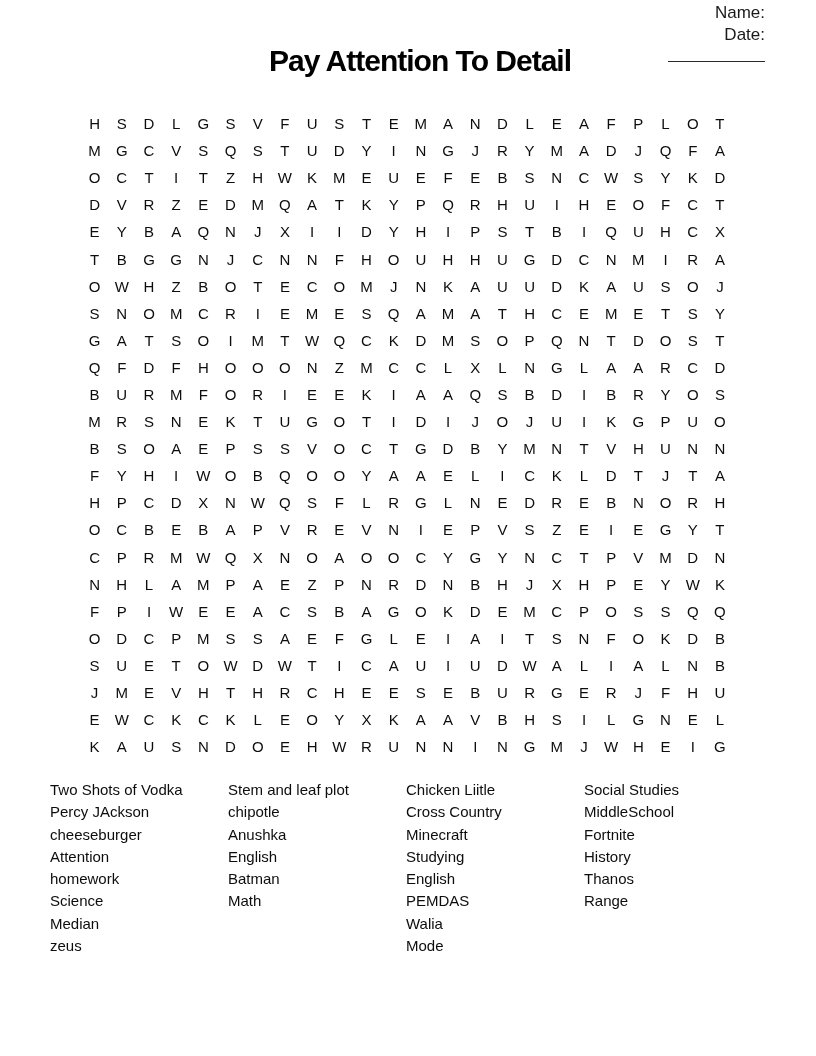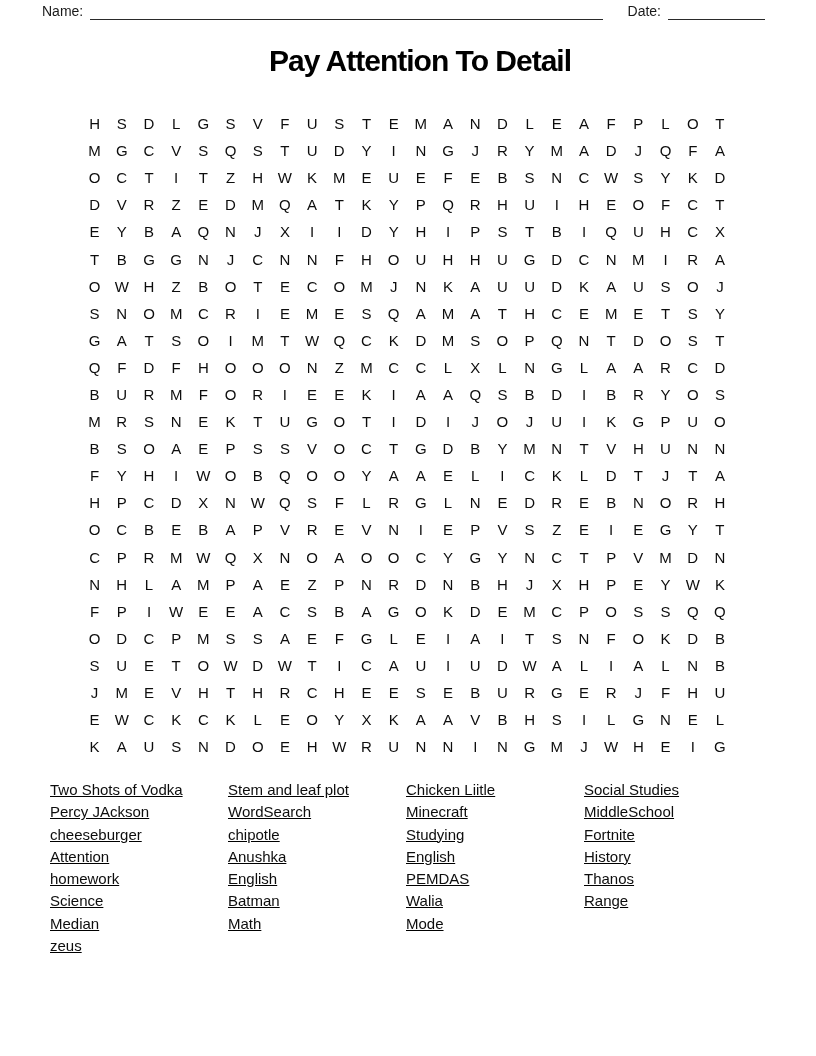--- a/index.html
+++ b/index.html
@@ -22,22 +22,23 @@
     background: #ffffff;
   }
   
   .header-row {
     position: absolute;
     left: 42px;
     top: 3px;
     right: 51px;
     display: flex;
     align-items: flex-end;
-    font-size: 14px;
+    font-size: 17px;
     color: #1a1a1a;
+    flex-direction: column;
   }
   .header-label {
     padding-bottom: 1px;
     white-space: nowrap;
   }
   .blank-line {
     border-bottom: 1.5px solid #2a2a2a;
     height: 15px;
   }
   .name-blank {
@@ -82,21 +83,20 @@
   }
   
   .words {
     position: absolute;
     left: 50px;
     top: 779px;
     display: flex;
   }
   .word-col {
     width: 178px;
-    text-decoration: underline;
   }
   .word {
     font-size: 15px;
     line-height: 22.3px;
     color: #0d0d0d;
     white-space: nowrap;
   }
 </style>
 </head>
 <body>
@@ -697,29 +697,29 @@
         <div class="word">Percy JAckson</div>
         <div class="word">cheeseburger</div>
         <div class="word">Attention</div>
         <div class="word">homework</div>
         <div class="word">Science</div>
         <div class="word">Median</div>
         <div class="word">zeus</div>
       </div>
       <div class="word-col">
         <div class="word">Stem and leaf plot</div>
-        <div class="word">WordSearch</div>
         <div class="word">chipotle</div>
         <div class="word">Anushka</div>
         <div class="word">English</div>
         <div class="word">Batman</div>
         <div class="word">Math</div>
       </div>
       <div class="word-col">
         <div class="word">Chicken Liitle</div>
+        <div class="word">Cross Country</div>
         <div class="word">Minecraft</div>
         <div class="word">Studying</div>
         <div class="word">English</div>
         <div class="word">PEMDAS</div>
         <div class="word">Walia</div>
         <div class="word">Mode</div>
       </div>
       <div class="word-col">
         <div class="word">Social Studies</div>
         <div class="word">MiddleSchool</div>

